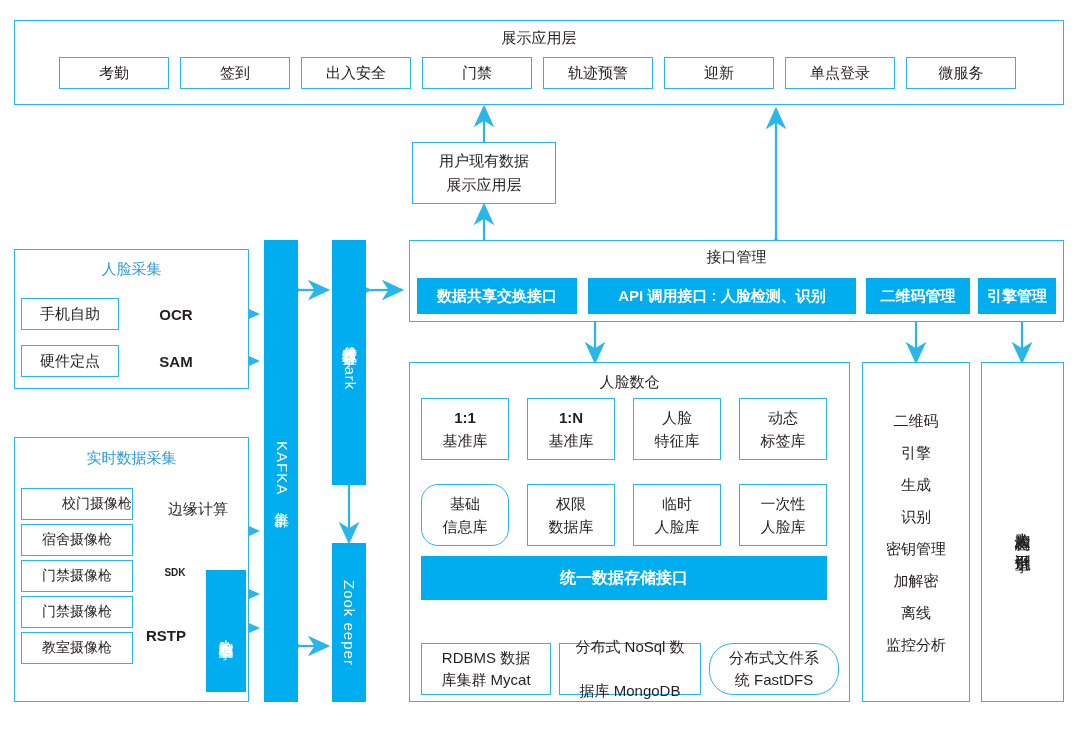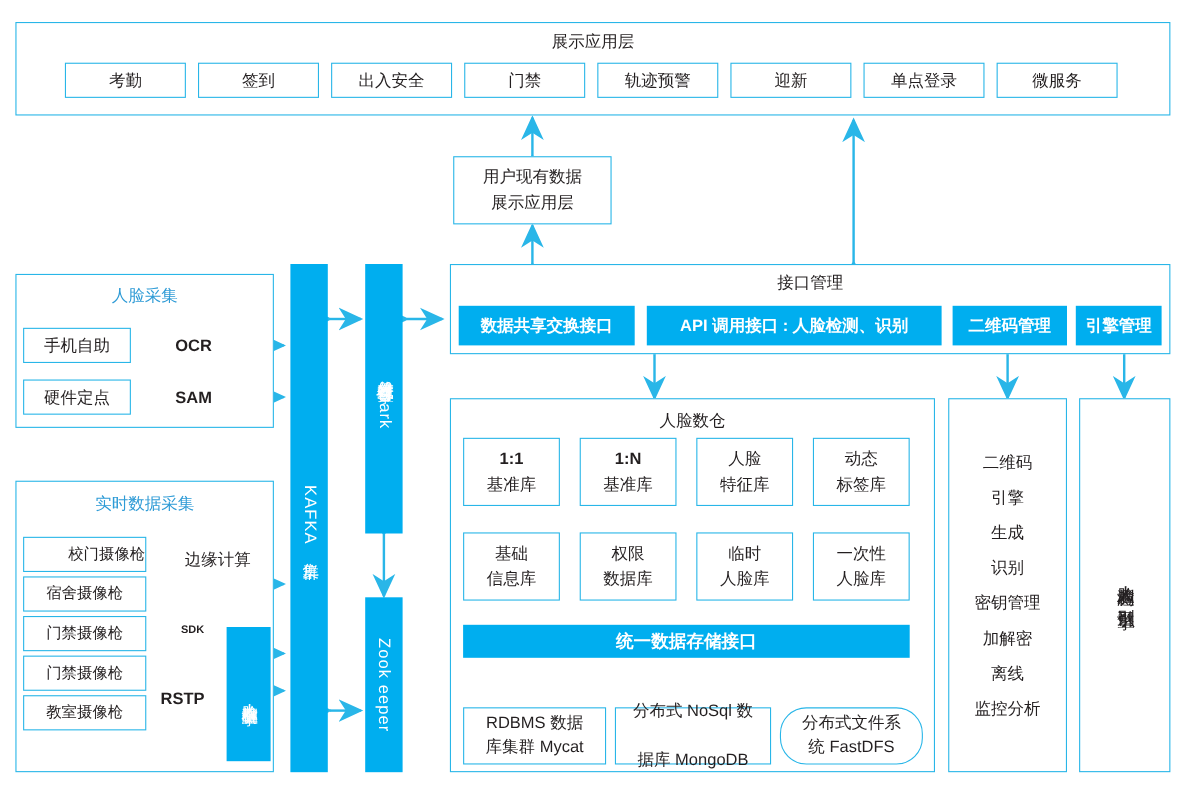--- a/index.html
+++ b/index.html
@@ -205,38 +205,38 @@
   </div>
   <div class="abs outline ctr col" style="left:633px;top:398px;width:88px;height:62px;">
     <span class="txt-dark" style="font-size:15px;line-height:23px;">人脸</span>
     <span class="txt-dark" style="font-size:15px;line-height:23px;">特征库</span>
   </div>
   <div class="abs outline ctr col" style="left:739px;top:398px;width:88px;height:62px;">
     <span class="txt-dark" style="font-size:15px;line-height:23px;">动态</span>
     <span class="txt-dark" style="font-size:15px;line-height:23px;">标签库</span>
   </div>
 
-  <div class="abs outline ctr col" style="left:421px;top:484px;width:88px;height:62px;">
+  <div class="abs outline ctr col" style="left:421px;top:484px;width:88px;height:62px;border-radius:17px;">
     <span class="txt-dark" style="font-size:15px;line-height:23px;">基础</span>
     <span class="txt-dark" style="font-size:15px;line-height:23px;">信息库</span>
   </div>
   <div class="abs outline ctr col" style="left:527px;top:484px;width:88px;height:62px;">
     <span class="txt-dark" style="font-size:15px;line-height:23px;">权限</span>
     <span class="txt-dark" style="font-size:15px;line-height:23px;">数据库</span>
   </div>
   <div class="abs outline ctr col" style="left:633px;top:484px;width:88px;height:62px;">
     <span class="txt-dark" style="font-size:15px;line-height:23px;">临时</span>
     <span class="txt-dark" style="font-size:15px;line-height:23px;">人脸库</span>
   </div>
   <div class="abs outline ctr col" style="left:739px;top:484px;width:88px;height:62px;">
     <span class="txt-dark" style="font-size:15px;line-height:23px;">一次性</span>
     <span class="txt-dark" style="font-size:15px;line-height:23px;">人脸库</span>
   </div>
 
-  <div class="abs filled ctr" style="left:421px;top:568px;width:406px;height:30px;">
+  <div class="abs filled ctr" style="left:421px;top:556px;width:406px;height:44px;">
     <span style="font-size:16px;font-weight:600;">统一数据存储接口</span>
   </div>
 
   <div class="abs outline ctr col" style="left:421px;top:643px;width:130px;height:52px;">
     <span class="txt-dark" style="font-size:15px;line-height:22px;text-align:center;">RDBMS 数据</span>
     <span class="txt-dark" style="font-size:15px;line-height:22px;">库集群 Mycat</span>
   </div>
   <div class="abs outline ctr col" style="left:559px;top:643px;width:142px;height:52px;gap:22px;">
     <span class="txt-dark" style="font-size:15px;line-height:22px;">分布式 NoSql 数</span>
     <span class="txt-dark" style="font-size:15px;line-height:22px;">据库 MongoDB</span>

